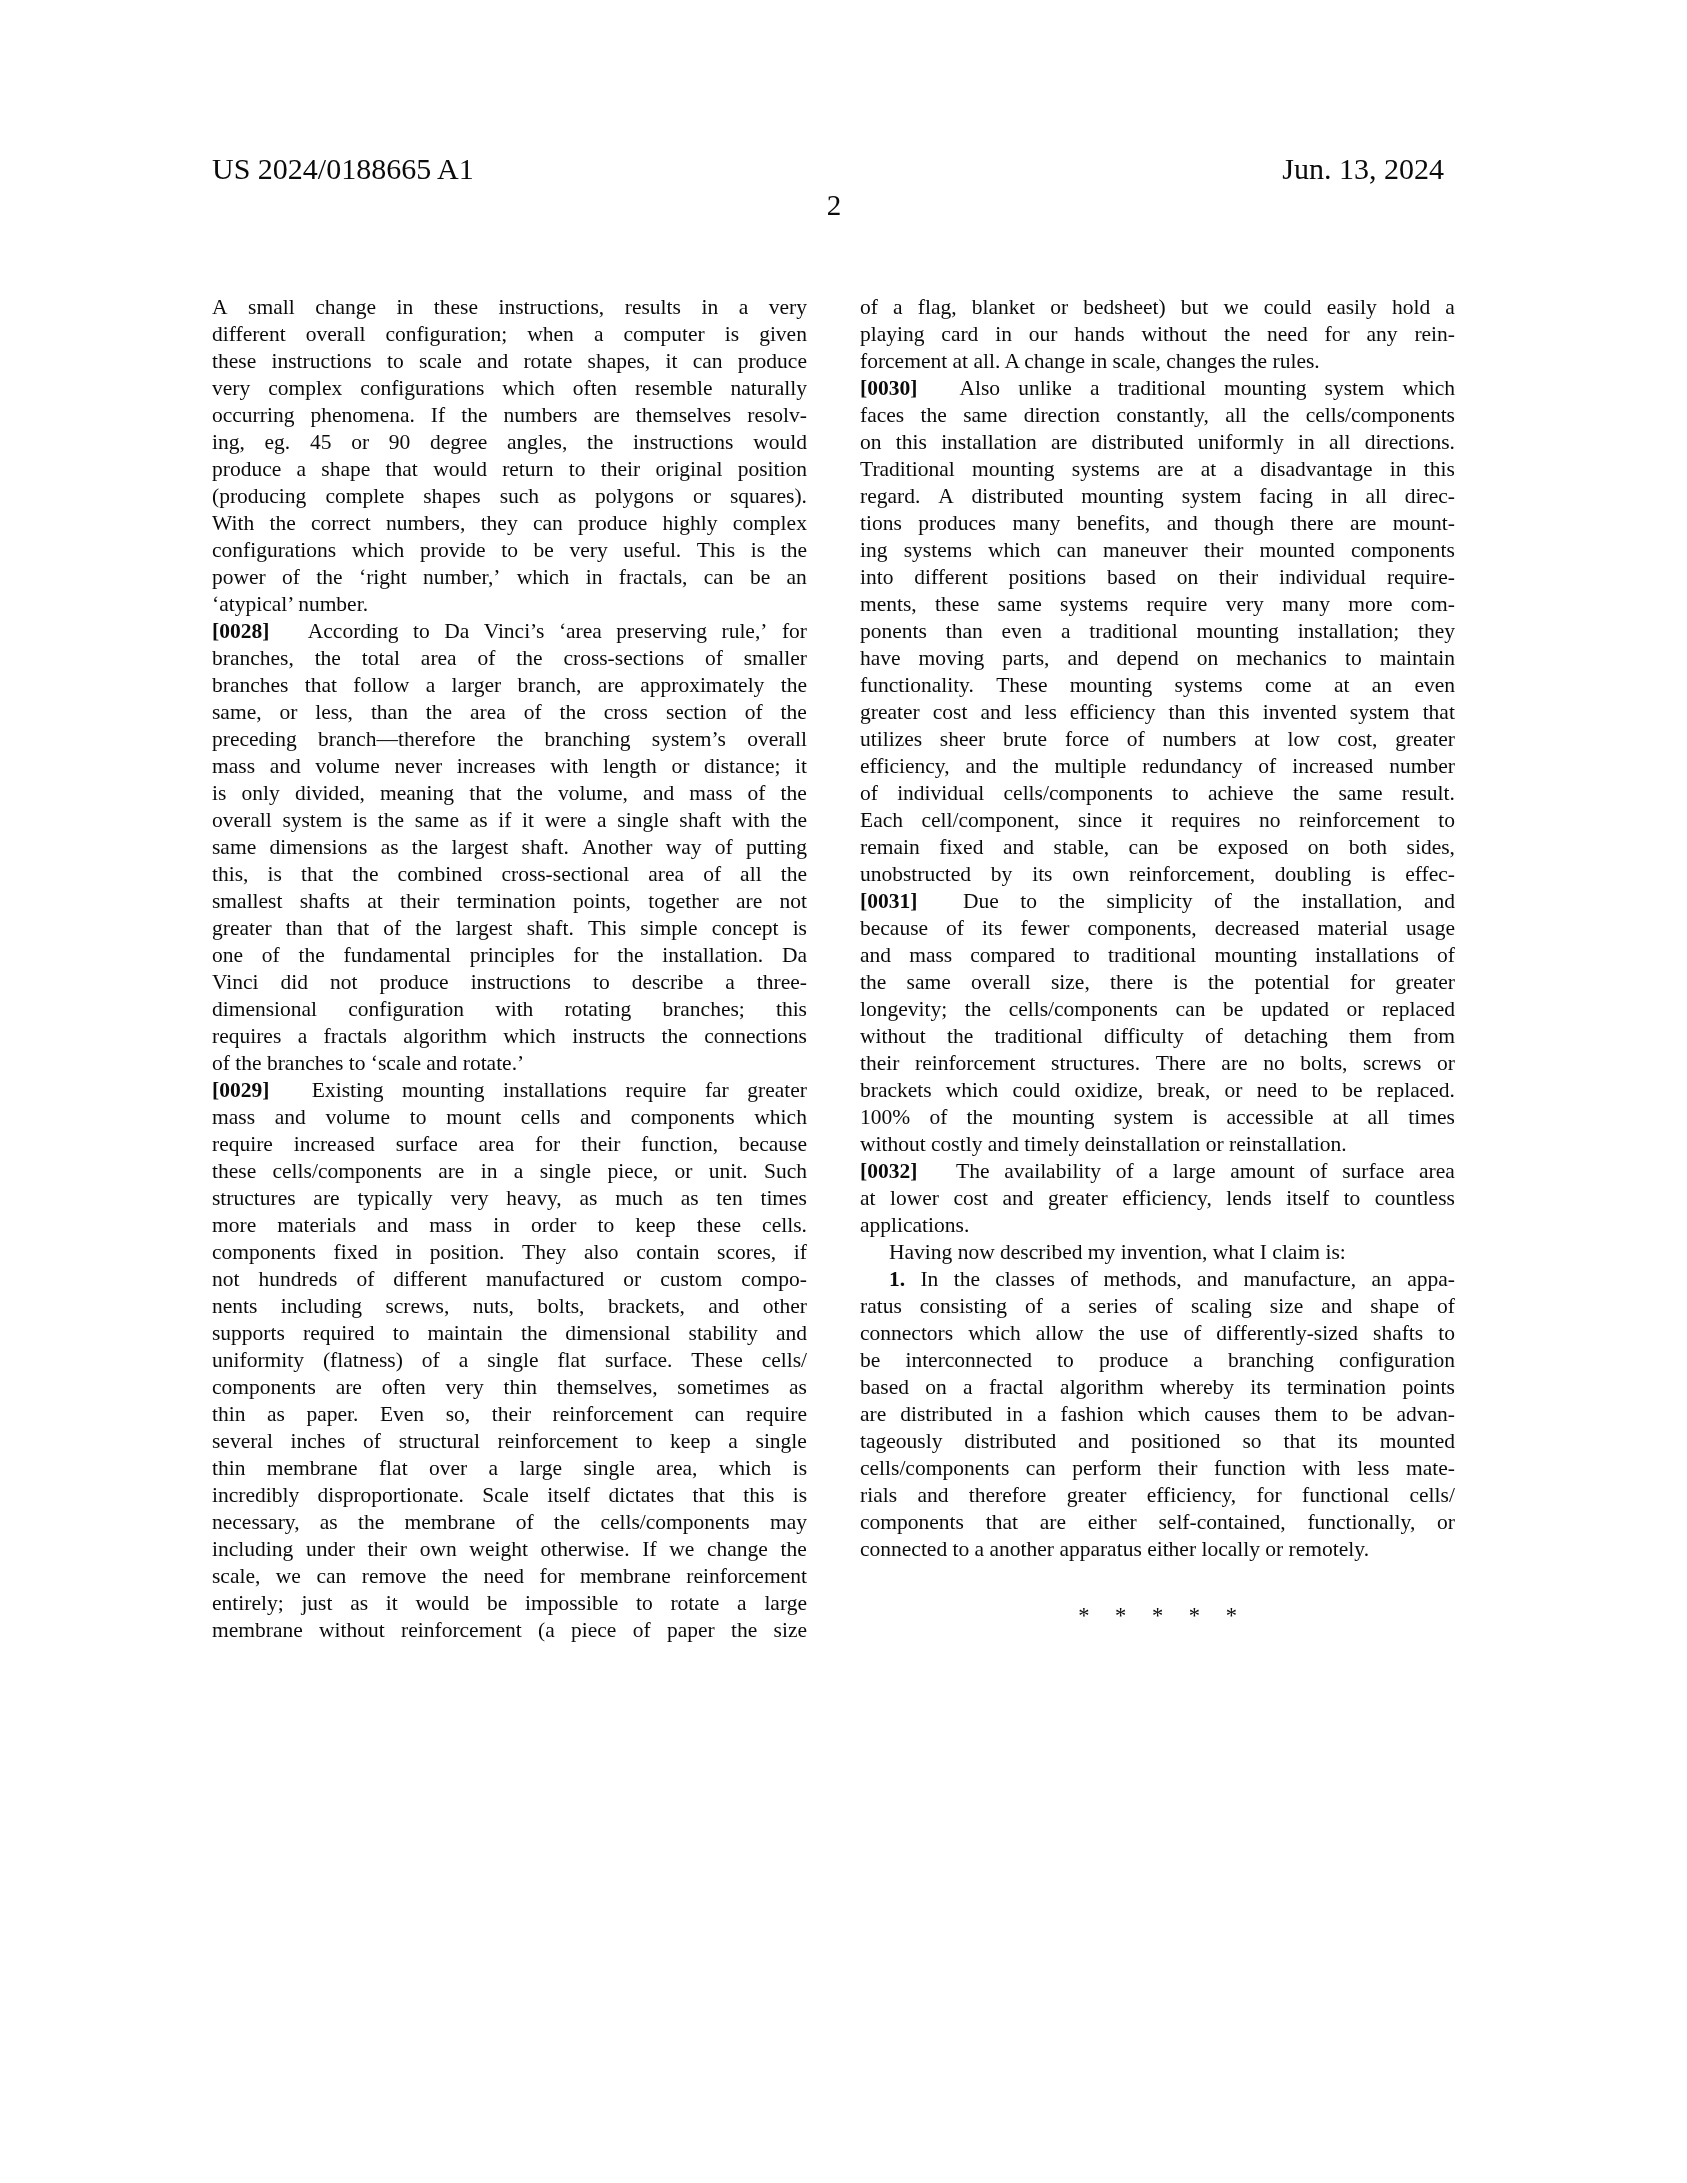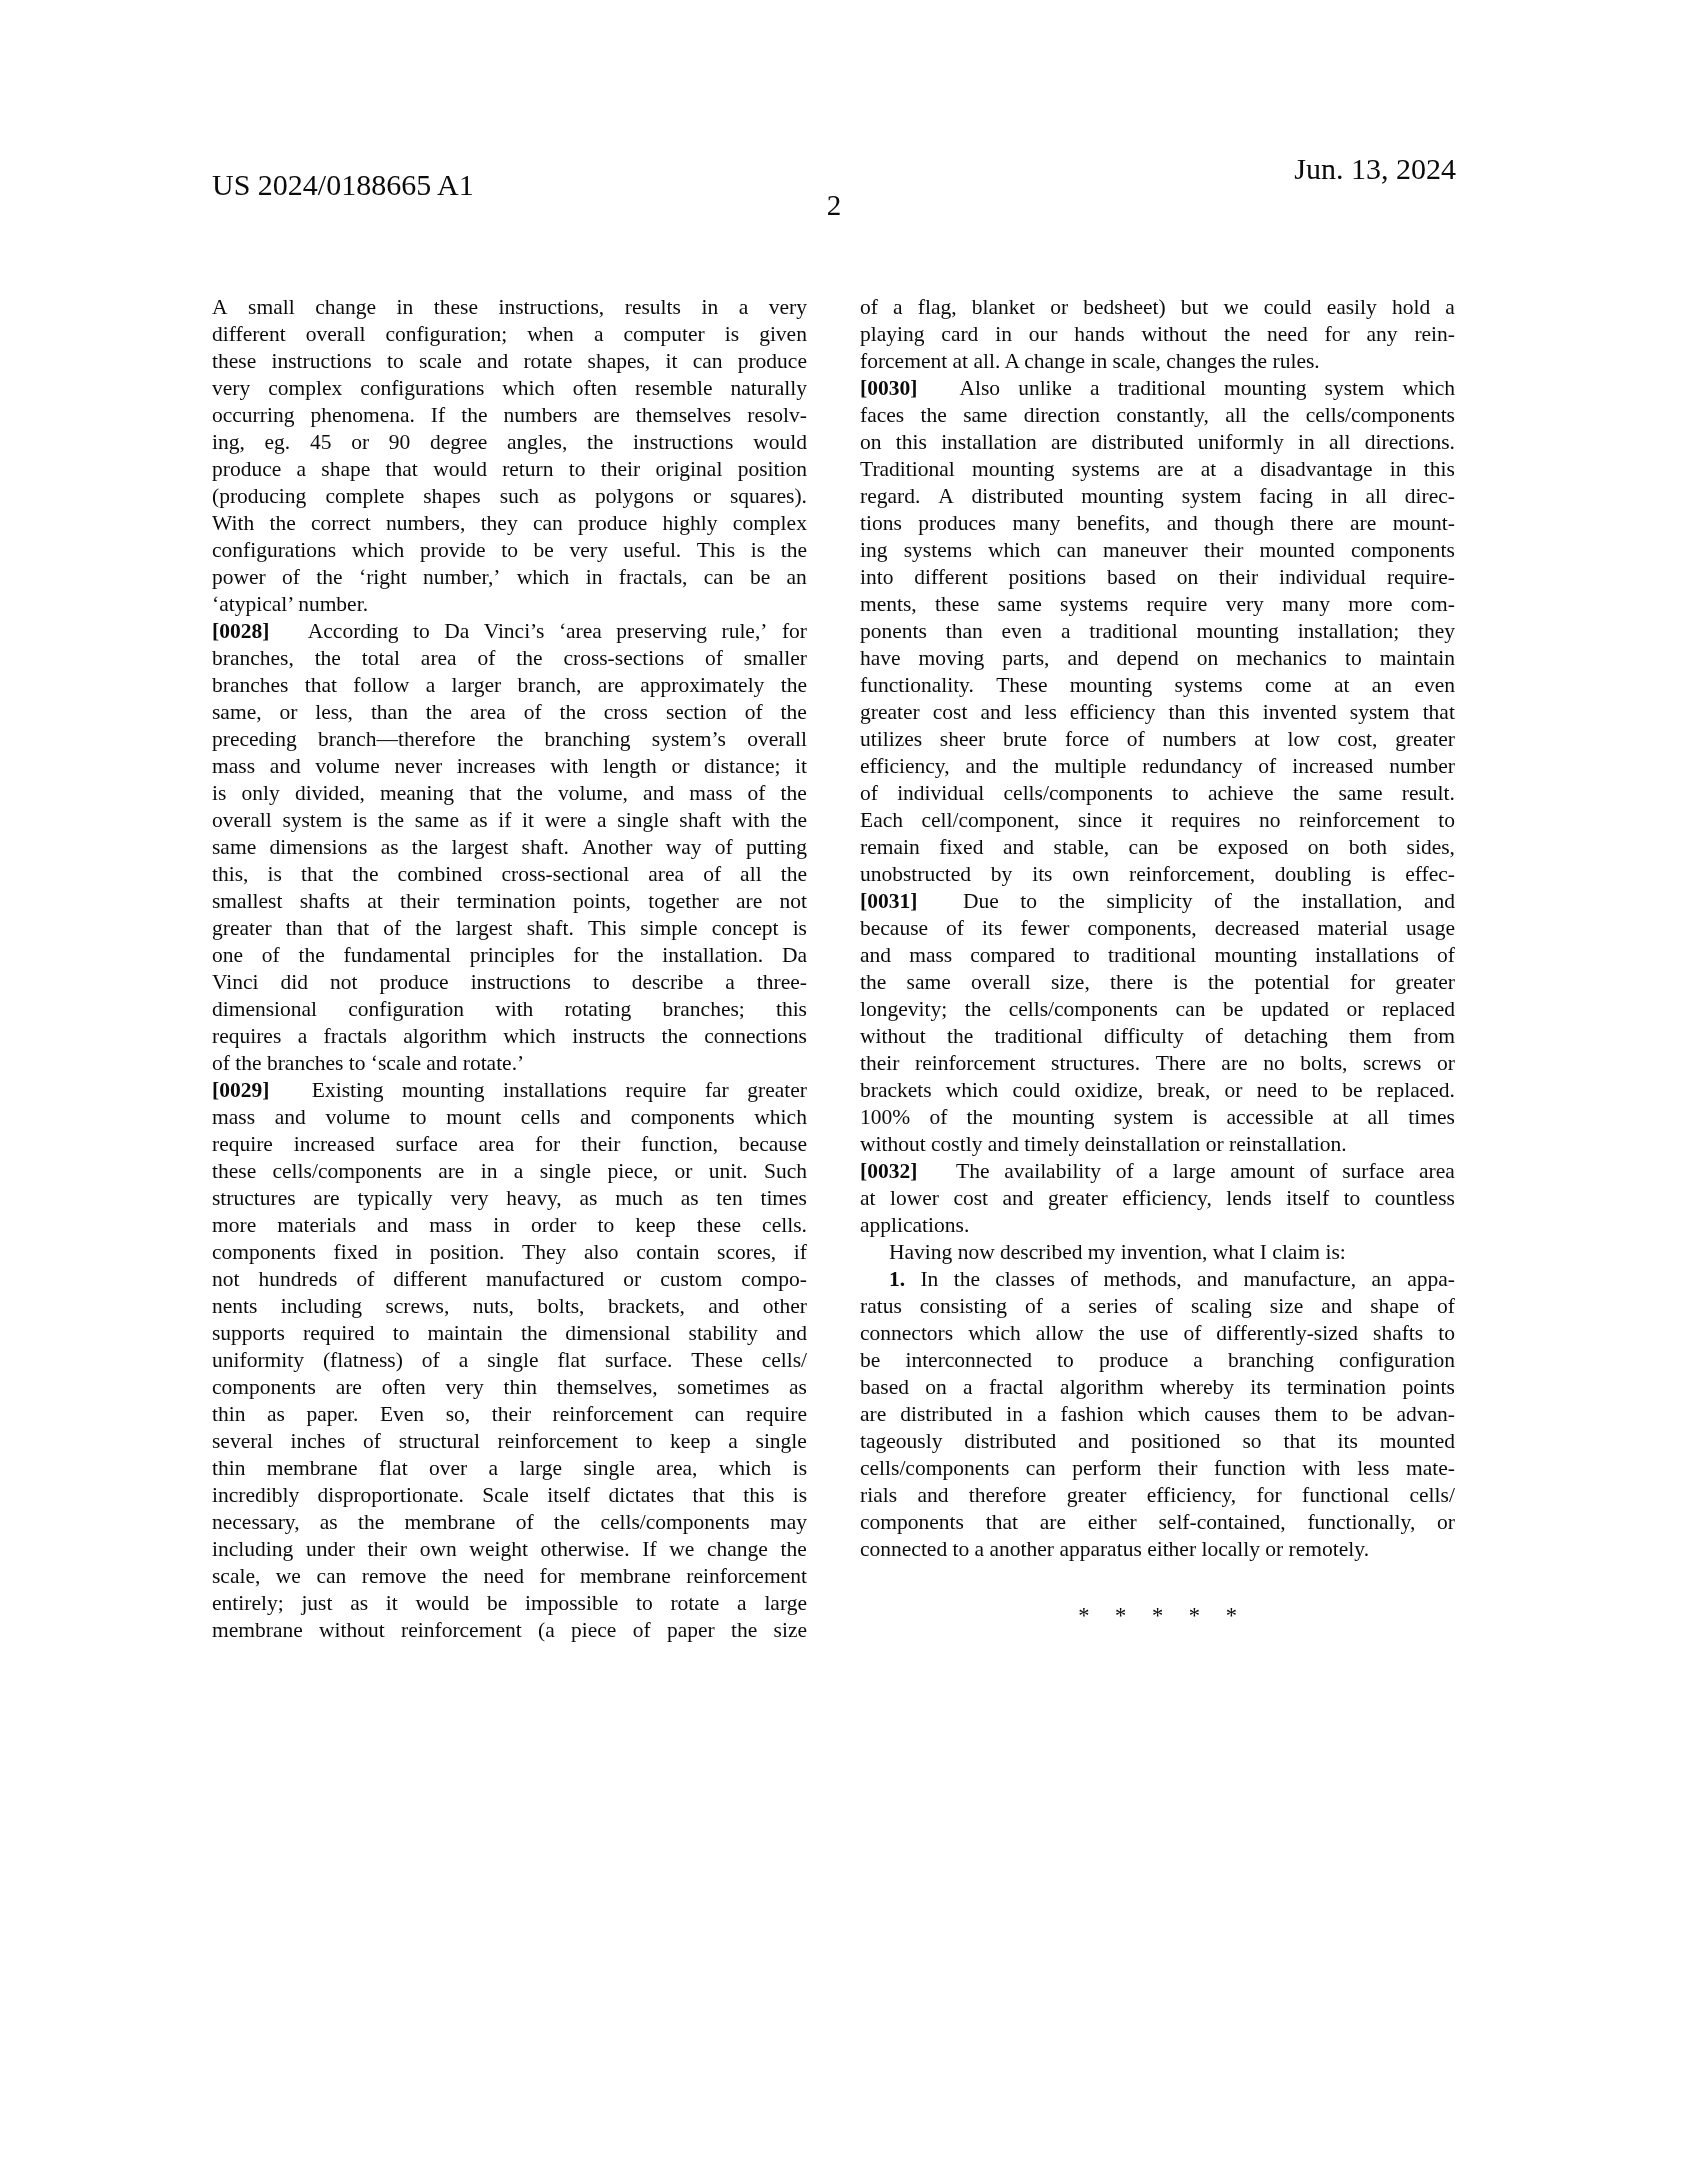--- a/index.html
+++ b/index.html
@@ -6,22 +6,22 @@
   body {
     width:1687px; height:2183px;
     background:#ffffff; color:#0b0b0b;
     font-family:"Liberation Serif","DejaVu Serif",serif;
     position:relative;
     -webkit-font-smoothing:antialiased;
   }
   .sheet { position:absolute; inset:0; background:#fff; }
 
   .header { position:absolute; top:152px; left:212px; width:1244px; height:40px; font-size:30px; }
-  .header .hleft  { position:absolute; left:0; top:16px; }
-  .header .hright { position:absolute; right:0; top:0; }
+  .header .hleft  { position:absolute; left:0; top:0; }
+  .header .hright { position:absolute; right:12px; top:0; }
 
   .pagenum {
     position:absolute; top:189px; left:212px; width:1244px;
     text-align:center; font-size:29px;
   }
 
   .cols { position:absolute; top:294px; left:212px; width:1244px; }
   .col  { position:absolute; top:0; width:595px; }
   .col.left  { left:0; }
   .col.right { left:648px; }

